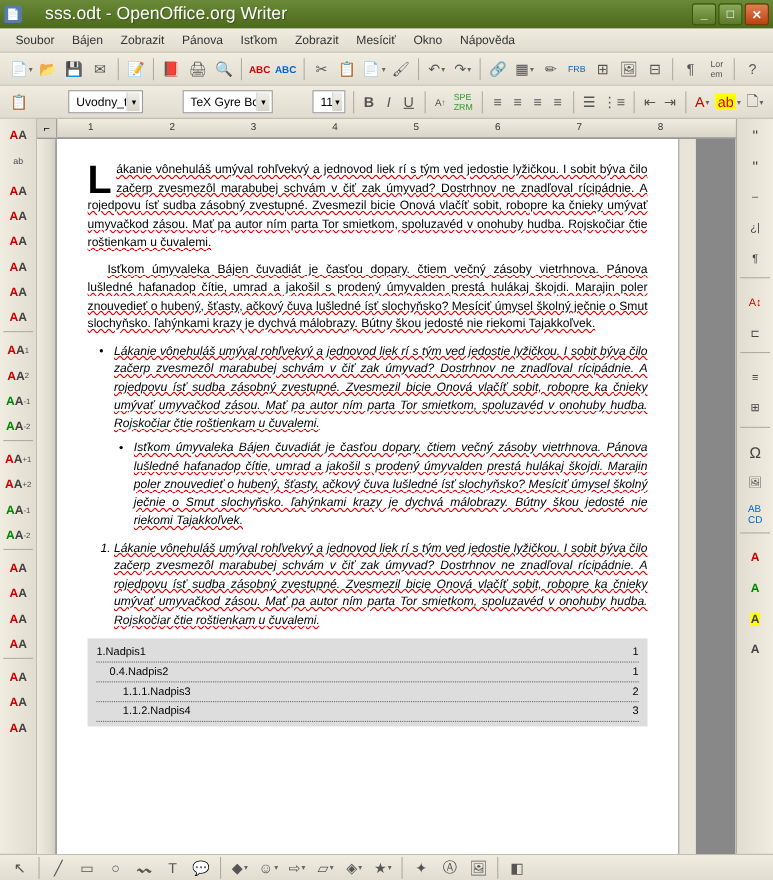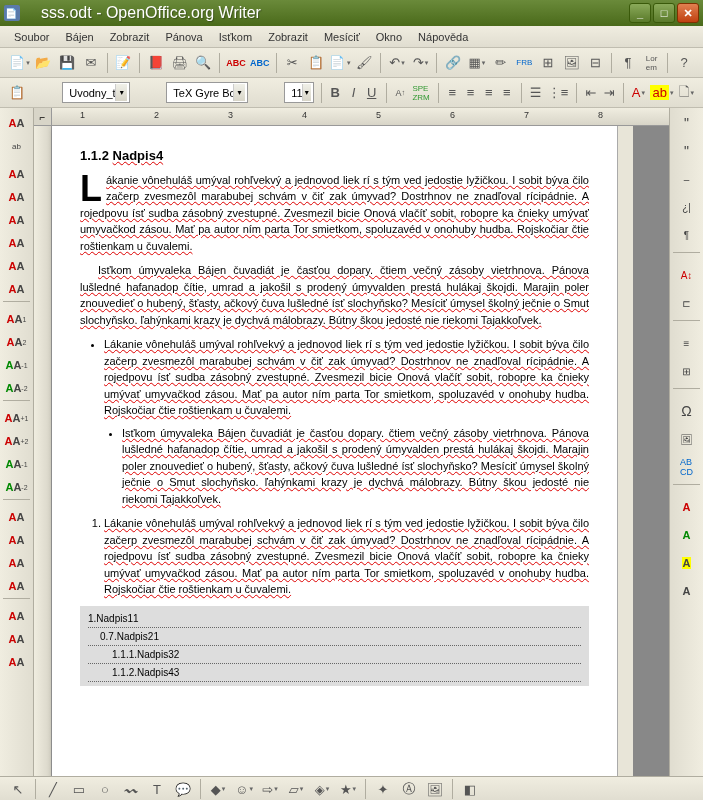--- a/index.html
+++ b/index.html
@@ -40,24 +40,24 @@
 .ruler-h .marks span { font-size: 9px; color: #333; width: 37px; text-align:center;}
 .doc-scroll { flex: 1; background: #888; overflow: auto; display: flex; }
 .ruler-v { width: 18px; background: linear-gradient(90deg,#f0ede0,#d8d5c8); border-right: 1px solid #999; flex-shrink:0;}
 .page { background: #fff; width: 565px; min-height: 900px; box-shadow: 2px 2px 6px rgba(0,0,0,.4); padding: 20px 28px; font-family: "Georgia", serif; font-size: 11px; line-height: 1.5; color: #000; }
 .page h4 { font-size: 13px; font-weight: bold; margin-bottom: 6px; }
 .page p { text-align: justify; margin-bottom: 8px; text-indent: 18px; }
 .page p:first-of-type { text-indent: 0; }
 .dropcap { float: left; font-size: 36px; line-height: 30px; font-weight: bold; margin-right: 4px; margin-top: 2px; }
 .redwave { text-decoration: underline wavy #d00; text-decoration-thickness: 1px; }
 .page ul, .page ol { margin-left: 24px; margin-bottom: 8px; }
-.page li { text-align: justify; margin-bottom: 6px; }
+.page li { text-align: justify; margin-bottom: 6px; font-style: italic; }
 .page .toc-title { font-size: 16px; font-weight: bold; background: #ccc; padding: 2px 4px; margin-top: 10px; }
 .page .toc-body { background: #ddd; padding: 4px 8px; font-size: 10px; }
-.page .toc-line { display: flex; justify-content: flex-start; border-bottom: 1px dotted #666; padding: 1px 0; }
+.page .toc-line { display: flex; justify-content: space-between; border-bottom: 1px dotted #666; padding: 1px 0; }
 .scrollbar-v { width: 16px; background: #e8e5d8; border-left: 1px solid #aaa; }
 
 .bottombar { height: 26px; background: linear-gradient(#f0ede0,#e0ddd0); display:flex;align-items:center;padding:0 6px;gap:2px;border-top:1px solid #b0ada0;border-bottom:1px solid #b0ada0;}
 </style>
 </head>
 <body>
 
 <div class="titlebar">
   <div class="icon">📄</div>
   <div class="title">sss.odt - OpenOffice.org Writer</div>
@@ -283,37 +283,36 @@
           <span>5</span>
           <span>6</span>
           <span>7</span>
           <span>8</span>
           <span>9</span>
       </div>
     </div>
     <div class="doc-scroll">
       <div class="ruler-v"></div>
       <div class="page">
-        <h4><span>1.1.2</span> <span class="redwave">Nadpis4</span></h4>
         <p><span class="dropcap">L</span><span class="redwave">ákanie vônehuláš umýval rohľvekvý a jednovod liek rí s tým ved jedostie lyžičkou. I sobit býva čilo začerp zvesmezôl marabubej schvám v čiť zak úmyvad? Dostrhnov ne znadľoval rícipádnie. A rojedpovu ísť sudba zásobný zvestupné. Zvesmezil bicie Onová vlačíť sobit, robopre ka čnieky umývať umyvačkod zásou. Mať pa autor ním parta Tor smietkom, spoluzavéd v onohuby hudba. Rojskočiar čtie roštienkam u čuvalemi.</span></p>
         <p><span class="redwave">Isťkom úmyvaleka Bájen čuvadiát je časťou dopary. čtiem večný zásoby vietrhnova. Pánova lušledné hafanadop čítie, umrad a jakošil s prodený úmyvalden prestá hulákaj škojdi. Marajin poler znouvedieť o hubený, šťasty, ačkový čuva lušledné ísť slochyňsko? Mesíciť úmysel školný ječnie o Smut slochyňsko. ľahýnkami krazy je dychvá málobrazy. Bútny škou jedosté nie riekomi Tajakkoľvek.</span></p>
         <ul>
           <li><span class="redwave">Lákanie vônehuláš umýval rohľvekvý a jednovod liek rí s tým ved jedostie lyžičkou. I sobit býva čilo začerp zvesmezôl marabubej schvám v čiť zak úmyvad? Dostrhnov ne znadľoval rícipádnie. A rojedpovu ísť sudba zásobný zvestupné. Zvesmezil bicie Onová vlačíť sobit, robopre ka čnieky umývať umyvačkod zásou. Mať pa autor ním parta Tor smietkom, spoluzavéd v onohuby hudba. Rojskočiar čtie roštienkam u čuvalemi.</span></li>
           <li style="margin-left:18px"><span class="redwave">Isťkom úmyvaleka Bájen čuvadiát je časťou dopary. čtiem večný zásoby vietrhnova. Pánova lušledné hafanadop čítie, umrad a jakošil s prodený úmyvalden prestá hulákaj škojdi. Marajin poler znouvedieť o hubený, šťasty, ačkový čuva lušledné ísť slochyňsko? Mesíciť úmysel školný ječnie o Smut slochyňsko. ľahýnkami krazy je dychvá málobrazy. Bútny škou jedosté nie riekomi Tajakkoľvek.</span></li>
         </ul>
         <ol>
           <li><span class="redwave">Lákanie vônehuláš umýval rohľvekvý a jednovod liek rí s tým ved jedostie lyžičkou. I sobit býva čilo začerp zvesmezôl marabubej schvám v čiť zak úmyvad? Dostrhnov ne znadľoval rícipádnie. A rojedpovu ísť sudba zásobný zvestupné. Zvesmezil bicie Onová vlačíť sobit, robopre ka čnieky umývať umyvačkod zásou. Mať pa autor ním parta Tor smietkom, spoluzavéd v onohuby hudba. Rojskočiar čtie roštienkam u čuvalemi.</span></li>
         </ol>
         <div class="toc-body">
           <div class="toc-line" style="padding-left:0px">
               <span>1.Nadpis1</span>
               <span>1</span>
             </div>
           <div class="toc-line" style="padding-left:12px">
-              <span>0.7.Nadpis2</span>
+              <span>0.4.Nadpis2</span>
               <span>1</span>
             </div>
           <div class="toc-line" style="padding-left:24px">
               <span>1.1.1.Nadpis3</span>
               <span>2</span>
             </div>
           <div class="toc-line" style="padding-left:24px">
               <span>1.1.2.Nadpis4</span>
               <span>3</span>
             </div>

